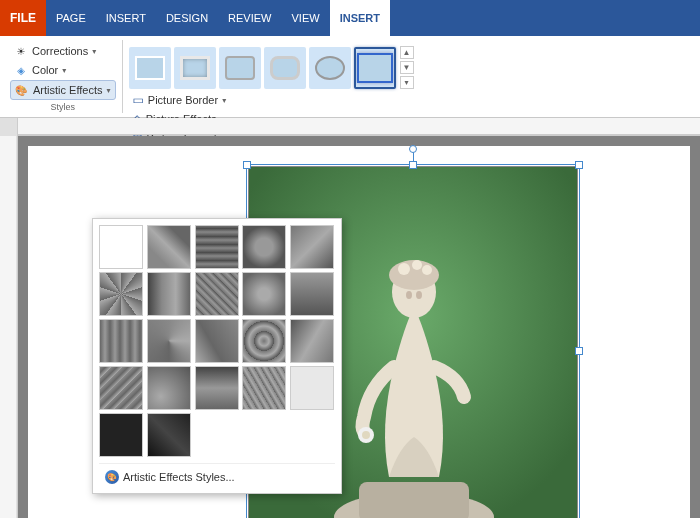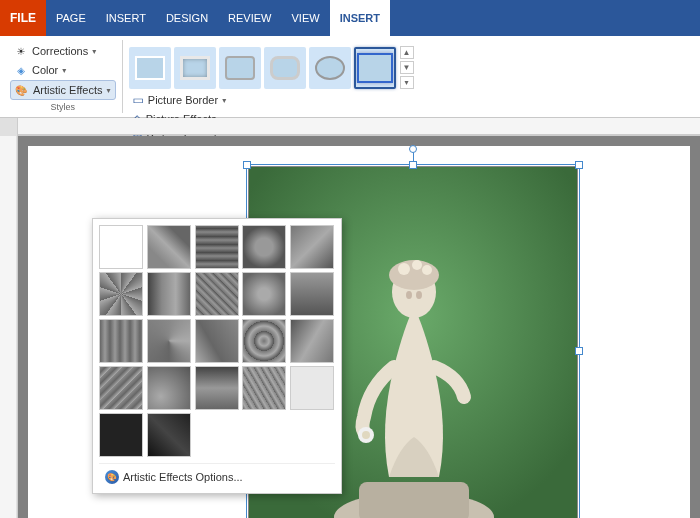--- a/index.html
+++ b/index.html
@@ -558,18 +558,18 @@
 
         <div class="effect-thumb effect-19"></div>
         <div class="effect-thumb effect-20"></div>
         <div class="effect-thumb" style="visibility:hidden;"></div>
         <div class="effect-thumb" style="visibility:hidden;"></div>
         <div class="effect-thumb" style="visibility:hidden;"></div>
       </div>
 
       <div class="effects-options-btn">
         <div class="effects-options-icon">🎨</div>
-        <span>Artistic Effects Options...</span>
+        <span>Artistic Effects Styles...</span>
       </div>
     </div>
 
   </div>
 </div>
 
 </body></html>

